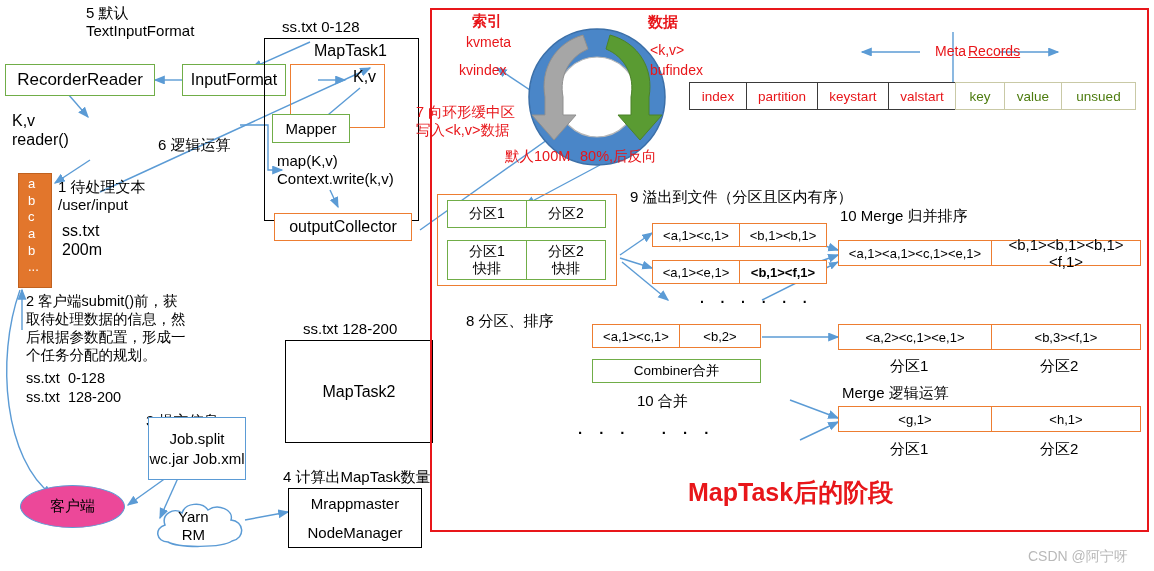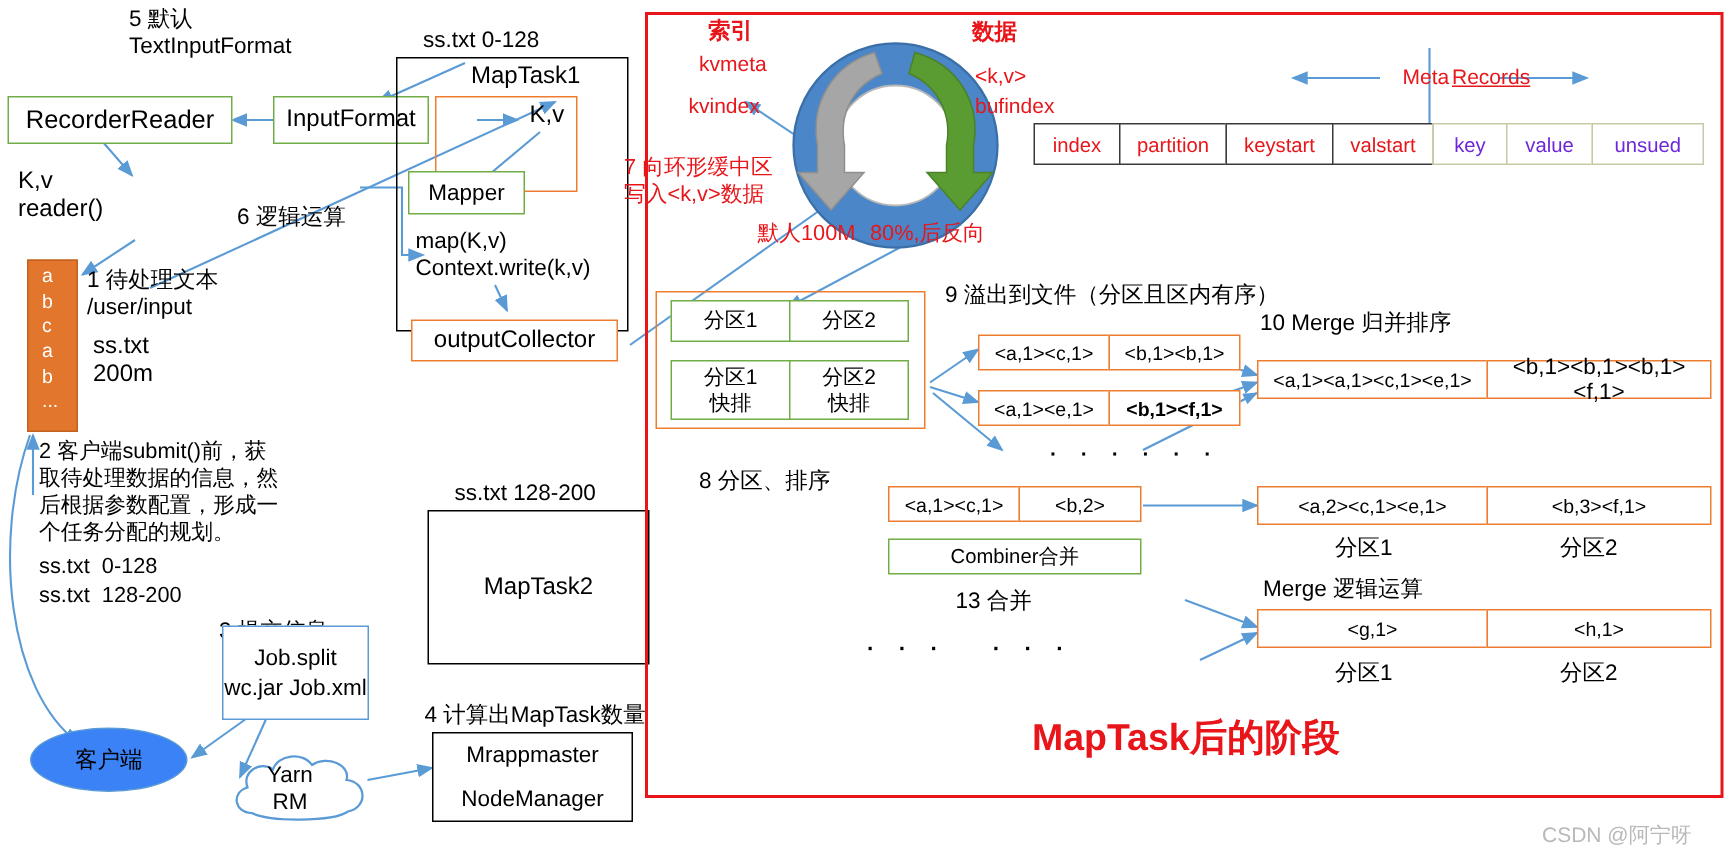--- a/index.html
+++ b/index.html
@@ -13,21 +13,21 @@
   .g{border:1.6px solid #70ad47;}      
   .o{border:1.6px solid #ed7d31;}      
   .k{border:1.8px solid #000;}         
   .b{border:1.6px solid #5b9bd5;}      
   .red{color:#e8161a;}
   .redb{color:#e8161a;font-weight:bold;}
   svg{position:absolute;left:0;top:0;overflow:visible;}
   .cell{position:absolute;box-sizing:border-box;display:flex;align-items:center;
         justify-content:center;text-align:center;background:#fff;}
   .metacell{border:1.4px solid #3a3a3a;color:#e8161a;}
-  .reccell{border:1.4px solid #c9c9a6;color:#6d28d9;}
+  .reccell{border:1.4px solid #c9c9a6;color:#4d7c0f;}
   .redframe{border:2.4px solid #e8161a;}
   .wm{color:#b9b9b9;font-size:14px;}
   .dots{letter-spacing:6px;font-weight:bold;}
 </style>
 </head>
 <body>
 
 <div id="stage">
 
   <svg width="1154" height="571">
@@ -129,21 +129,21 @@
   <div class="txt" style="left:26px;top:389px;font-size:14.5px;">ss.txt  128-200</div>
 
   <div class="txt" style="left:146px;top:376px;font-size:15px;margin-top:36px;">3 提交信息</div>
 
   <div class="box b" style="left:148px;top:417px;width:98px;height:63px;font-size:15px;
        flex-direction:column;line-height:1.28;">Job.split
 wc.jar
 Job.xml</div>
 
   <div class="abs" style="left:20px;top:485px;width:105px;height:43px;border:1.5px solid #5b9bd5;
-       border-radius:50%;display:flex;align-items:center;justify-content:center;font-size:15px;background:#3b82f6;">客户端</div>
+       border-radius:50%;display:flex;align-items:center;justify-content:center;font-size:15px;background:#ec4899;">客户端</div>
 
   <div class="abs" style="left:152px;top:498px;width:96px;height:54px;">
     <svg width="96" height="54" style="position:absolute;left:0;top:0;">
       <path d="M16,44 C4,44 2,30 13,27 C9,16 22,9 30,15 C33,5 50,3 56,12
                C66,5 82,12 79,22 C92,23 94,40 80,43 C70,50 26,50 16,44 Z" fill="#fff" stroke="#5b9bd5" stroke-width="1.5"></path>
     </svg>
     <div class="txt" style="left:26px;top:10px;font-size:15px;text-align:center;line-height:1.2;">Yarn
 RM</div>
   </div>
 
@@ -241,21 +241,21 @@
 
   <div class="txt dots" style="left:700px;top:294px;font-size:14px;">· · · · · ·</div>
 
   <div class="txt" style="left:840px;top:207px;font-size:15px;">10 Merge 归并排序</div>
   <div class="box o" style="left:838px;top:240px;width:154px;height:26px;font-size:13px;">&lt;a,1&gt;&lt;a,1&gt;&lt;c,1&gt;&lt;e,1&gt;</div>
   <div class="box o" style="left:991px;top:240px;width:150px;height:26px;font-size:15px;">&lt;b,1&gt;&lt;b,1&gt;&lt;b,1&gt;&lt;f,1&gt;</div>
 
   <div class="box o" style="left:592px;top:324px;width:88px;height:24px;font-size:13px;">&lt;a,1&gt;&lt;c,1&gt;</div>
   <div class="box o" style="left:679px;top:324px;width:82px;height:24px;font-size:13px;">&lt;b,2&gt;</div>
   <div class="box g" style="left:592px;top:359px;width:169px;height:24px;font-size:13.5px;">Combiner合并</div>
-  <div class="txt" style="left:637px;top:392px;font-size:15px;">13 合并</div>
+  <div class="txt" style="left:637px;top:392px;font-size:15px;">10 合并</div>
 
   <div class="box o" style="left:838px;top:324px;width:154px;height:26px;font-size:13px;">&lt;a,2&gt;&lt;c,1&gt;&lt;e,1&gt;</div>
   <div class="box o" style="left:991px;top:324px;width:150px;height:26px;font-size:13px;">&lt;b,3&gt;&lt;f,1&gt;</div>
   <div class="txt" style="left:890px;top:357px;font-size:15px;">分区1</div>
   <div class="txt" style="left:1040px;top:357px;font-size:15px;">分区2</div>
 
   <div class="txt" style="left:842px;top:384px;font-size:15px;">Merge 逻辑运算</div>
 
   <div class="box o" style="left:838px;top:406px;width:154px;height:26px;font-size:13px;">&lt;g,1&gt;</div>
   <div class="box o" style="left:991px;top:406px;width:150px;height:26px;font-size:13px;">&lt;h,1&gt;</div>

